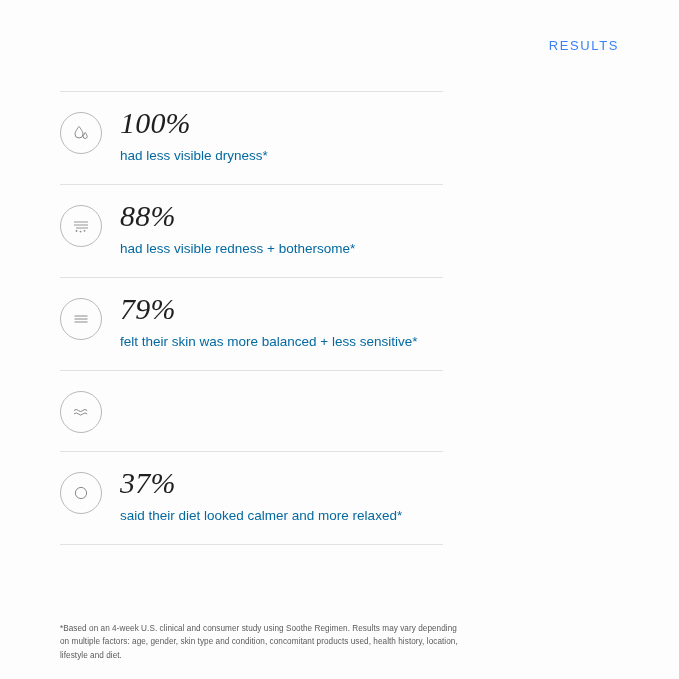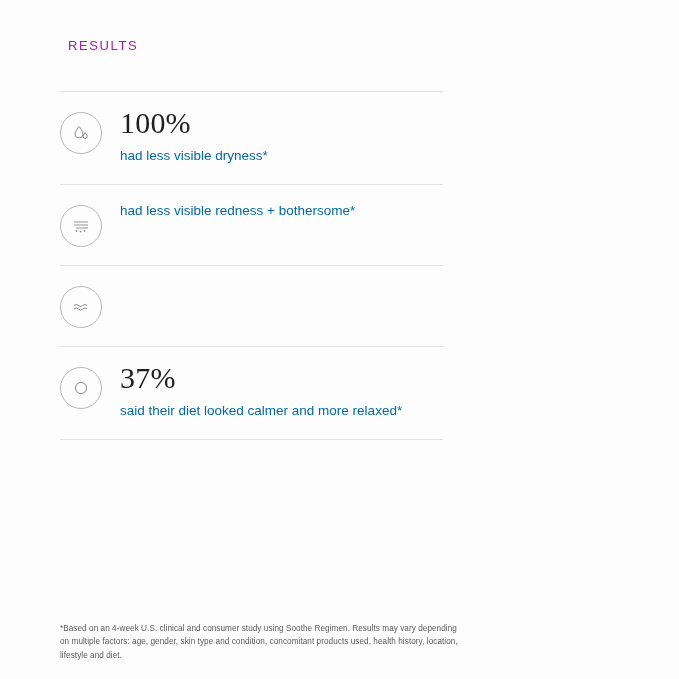--- a/index.html
+++ b/index.html
@@ -18,24 +18,25 @@
     position: relative;
     width: 679px;
     height: 679px;
     box-sizing: border-box;
     padding: 38px 60px 0 60px;
     background: #fdfdfd;
   }
   .results-title {
     font-size: 13px;
     letter-spacing: 1.6px;
-    color: #a21caf;
+    color: #3b82f6;
     font-weight: 400;
     margin: 0 0 38px 8px;
     text-transform: uppercase;
+    text-align: right;
   }
   .results-list {
     width: 383px;
     border-top: 1px solid #e2e2e2;
   }
   .result-row {
     display: flex;
     align-items: flex-start;
     border-bottom: 1px solid #e2e2e2;
     padding: 16px 0 18px 0;
@@ -67,20 +68,21 @@
     padding-left: 8px;
   }
   .stat-number {
     font-family: "Liberation Serif", serif;
     font-size: 30px;
     line-height: 1.02;
     color: #1f1f1f;
     letter-spacing: 0.2px;
     margin: 0 0 7px 0;
     font-weight: 400;
+    font-style: italic;
   }
   .stat-desc {
     font-size: 13.5px;
     line-height: 1.52;
     color: #0369a1;
     margin: 0;
     max-width: 320px;
   }
   .footnote {
     position: absolute;
@@ -124,24 +126,40 @@
             <path d="M5 8 H19"></path>
             <path d="M5 11 H19"></path>
             <path d="M7 14 H19"></path>
             <circle cx="7.5" cy="17" r="0.9" fill="#8a8a8a" stroke="none"></circle>
             <circle cx="11.5" cy="17.6" r="0.9" fill="#8a8a8a" stroke="none"></circle>
             <circle cx="15.5" cy="16.8" r="0.9" fill="#8a8a8a" stroke="none"></circle>
           </svg>
         </div>
       </div>
       <div class="row-text">
+        <div class="stat-number">88%</div>
         <div class="stat-desc">had less visible redness + bothersome*</div>
       </div>
     </div>
 
+    <div class="result-row">
+      <div class="icon-wrap">
+        <div class="icon-circle">
+          <svg width="24" height="24" viewBox="0 0 24 24" fill="none" stroke="#8a8a8a" stroke-width="1">
+            <path d="M5.5 9 H18.5"></path>
+            <path d="M5.5 12 H18.5"></path>
+            <path d="M5.5 15 H18.5"></path>
+          </svg>
+        </div>
+      </div>
+      <div class="row-text">
+        <div class="stat-number">79%</div>
+        <div class="stat-desc">felt their skin was more balanced + less sensitive*</div>
+      </div>
+    </div>
 
     <div class="result-row">
       <div class="icon-wrap">
         <div class="icon-circle">
           <svg width="24" height="24" viewBox="0 0 24 24" fill="none" stroke="#8a8a8a" stroke-width="1">
             <path d="M5 10.5 q2.2 -2.2 4.4 0 t4.4 0 t4.4 0"></path>
             <path d="M5 14 q2.2 -2.2 4.4 0 t4.4 0 t4.4 0"></path>
           </svg>
         </div>
       </div>

